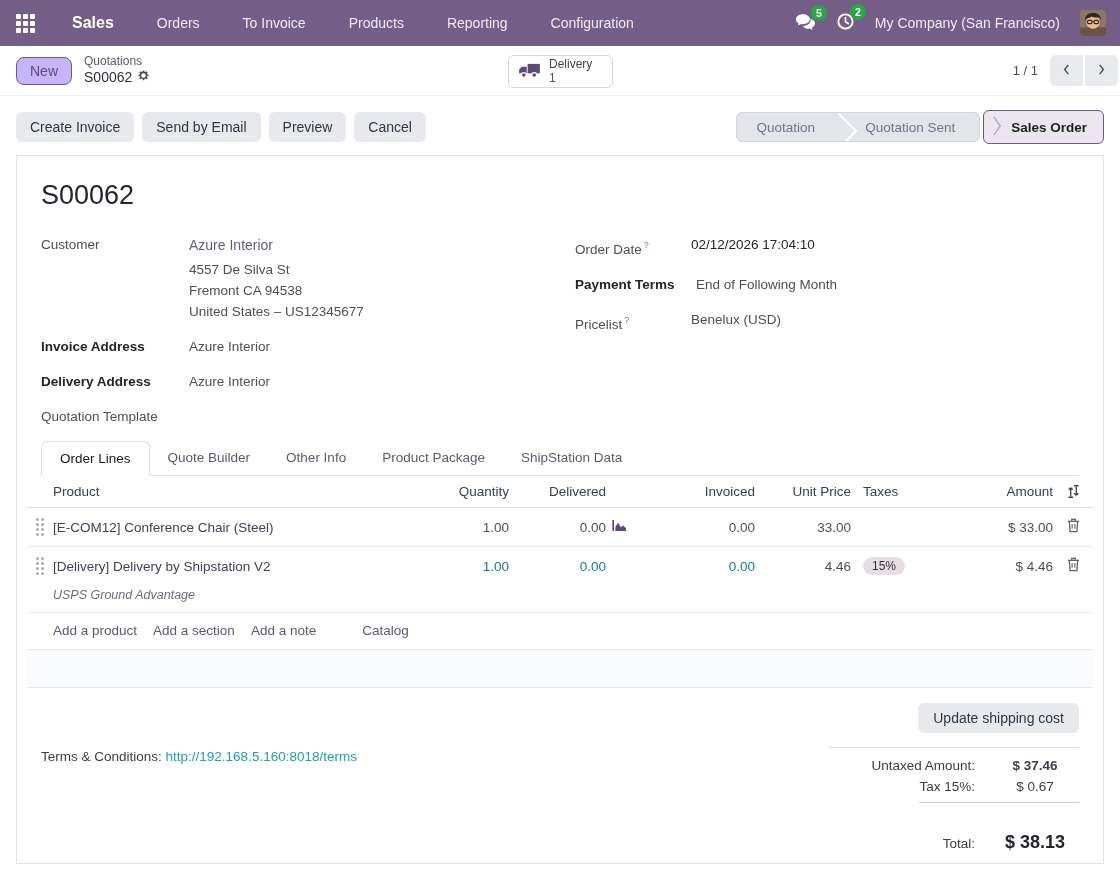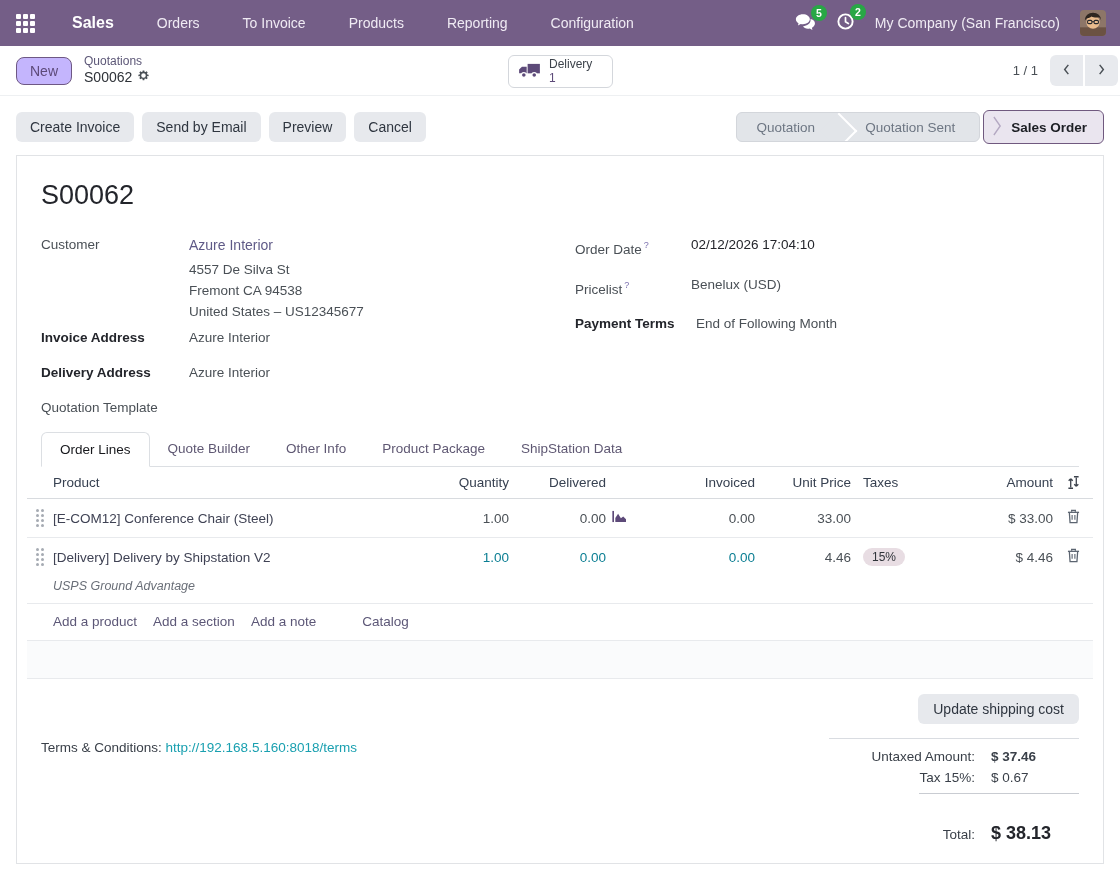--- a/index.html
+++ b/index.html
@@ -120,21 +120,21 @@
   
   .sheet-bottom { display:flex; justify-content:space-between; margin-top:15px; }
   .terms { margin-top:46px; font-size:13.5px; color:#3a4049; }
   .terms a, .terms .tlink { color:#1aa0b0; cursor:pointer; text-decoration:none; }
   .right-col { display:flex; flex-direction:column; align-items:flex-end; width:260px; }
   .ship-btn { background:#e7e9ed; border:none; border-radius:6px; color:#2f3640; font-size:14px;
               padding:7px 15px; cursor:pointer; font-family:inherit; }
   .totals { width:250px; margin-top:14px; border-top:1px solid #d9dce1; padding-top:7px; }
   .trow-total { display:flex; justify-content:flex-end; gap:16px; padding:3px 0; font-size:13.5px;
                 color:#3a4049; align-items:baseline; }
-  .tval { width:88px; text-align:left; }
+  .tval { width:88px; text-align:center; }
   .bold { font-weight:700; }
   .total-sep { width:160px; margin:5px 0 2px auto; border-top:1px solid #c9ccd2; }
   .grand { font-size:18px; font-weight:700; color:#23252b;margin-top:24px; }
 </style>
 </head>
 <body>
 
 <div>
 
   <header class="navbar">
@@ -256,21 +256,21 @@
         <span>Sales Order</span>
       </div>
     </div>
   </div>
 
   <div class="sheet">
     <h1 class="doc-title">S00062</h1>
 
     <div class="fields">
       <div class="fcol-left">
-        <div class="frow" style="margin-bottom:6px;">
+        <div class="frow" style="margin-bottom:15px;">
           <span class="lbl">Customer</span>
           <span class="val">
             <span class="link-purple">Azure Interior</span>
             <span class="addr" style="display:block; margin-top:3px;">4557 De Silva St</span>
             <span class="addr" style="display:block;">Fremont CA 94538</span>
             <span class="addr" style="display:block;">United States – US12345677</span>
           </span>
         </div>
         <div class="frow">
           <span class="lbl bold">Invoice Address</span>
@@ -284,26 +284,26 @@
           <span class="lbl">Quotation Template</span>
           <span class="val"></span>
         </div>
       </div>
       <div class="fcol-right">
         <div class="frow">
           <span class="lbl"><span>Order Date</span><sup class="help">?</sup></span>
           <span class="val val-dark">02/12/2026 17:04:10</span>
         </div>
         <div class="frow">
+          <span class="lbl bold">Payment Terms</span>
+          <span class="val" style="padding-left:5px;">End of Following Month</span>
+        </div>
+        <div class="frow">
           <span class="lbl"><span>Pricelist</span><sup class="help">?</sup></span>
           <span class="val">Benelux (USD)</span>
-        </div>
-        <div class="frow">
-          <span class="lbl bold">Payment Terms</span>
-          <span class="val" style="padding-left:5px;">End of Following Month</span>
         </div>
       </div>
     </div>
 
     <div class="tabs">
       <span class="tab active">Order Lines</span>
       <span class="tab">Quote Builder</span>
       <span class="tab">Other Info</span>
       <span class="tab">Product Package</span>
       <span class="tab">ShipStation Data</span>

